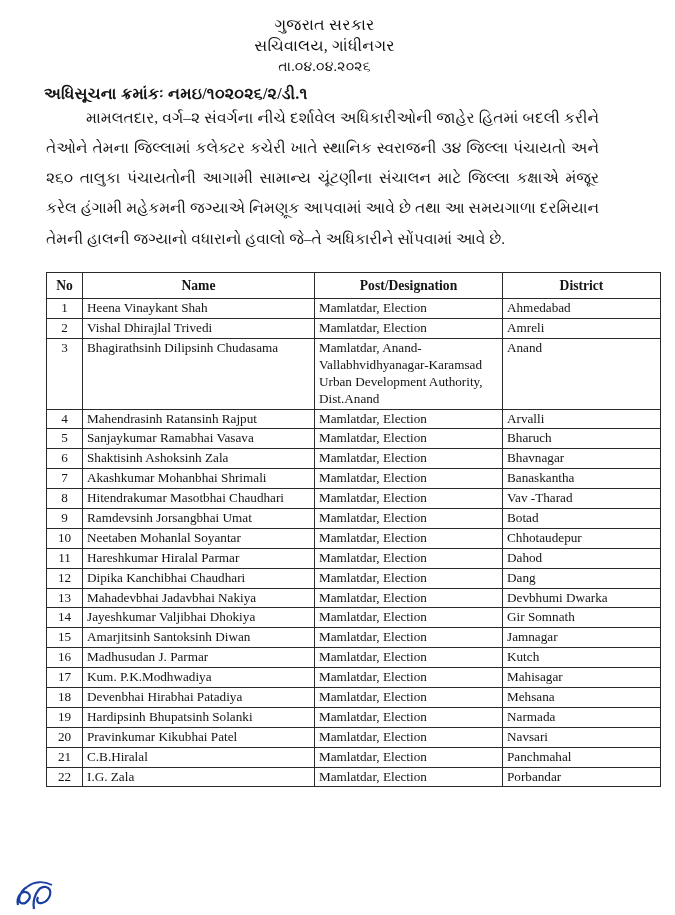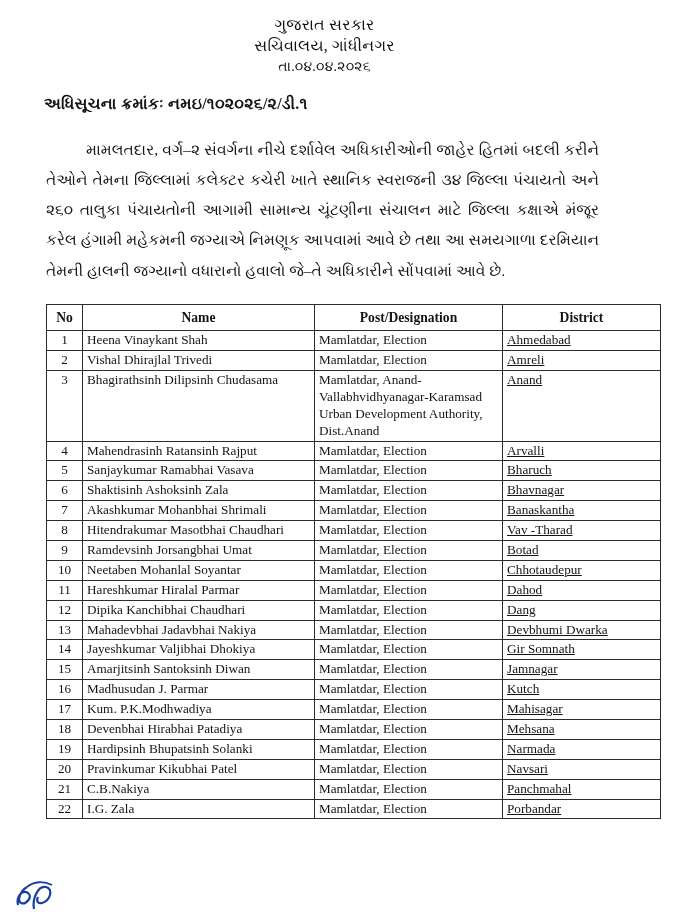--- a/index.html
+++ b/index.html
@@ -30,28 +30,27 @@
     font-family: "Liberation Serif", serif;
     font-size: 16px;
     letter-spacing: 0.2px;
     color: #111;
   }
   .header .line.small {
     font-size: 14px;
     margin-top: 2px;
   }
   .notif-no {
-    margin-top: 18px;
+    margin-top: 8px;
     margin-left: 22px;
     font-size: 16px;
     font-weight: bold;
     letter-spacing: 0.2px;
   }
   .para {
-    margin-top: 22px;
     margin-left: 24px;
     margin-right: 28px;
     font-size: 15.5px;
     line-height: 1.95;
     text-align: justify;
     text-indent: 40px;
   }
   table.listing {
     margin-top: 18px;
     margin-left: 24px;
@@ -81,21 +80,20 @@
     text-align: center;
   }
   td.name {
     padding-left: 8px;
   }
   td.post {
     padding-left: 5px;
   }
   td.dist {
     padding-left: 6px;
-    text-decoration: underline;
   }
   .signature {
     position: absolute;
     left: 14px;
     bottom: 2px;
     width: 46px;
     height: 38px;
     color: #1a3fa0;
   }
   .clip {
@@ -253,21 +251,21 @@
             <td class="dist">Narmada</td>
           </tr>
           <tr>
             <td class="no">20</td>
             <td class="name">Pravinkumar Kikubhai Patel</td>
             <td class="post">Mamlatdar, Election</td>
             <td class="dist">Navsari</td>
           </tr>
           <tr>
             <td class="no">21</td>
-            <td class="name">C.B.Nakiya</td>
+            <td class="name">C.B.Hiralal</td>
             <td class="post">Mamlatdar, Election</td>
             <td class="dist">Panchmahal</td>
           </tr>
           <tr>
             <td class="no">22</td>
             <td class="name">I.G. Zala</td>
             <td class="post">Mamlatdar, Election</td>
             <td class="dist">Porbandar</td>
           </tr>
         </tbody>

